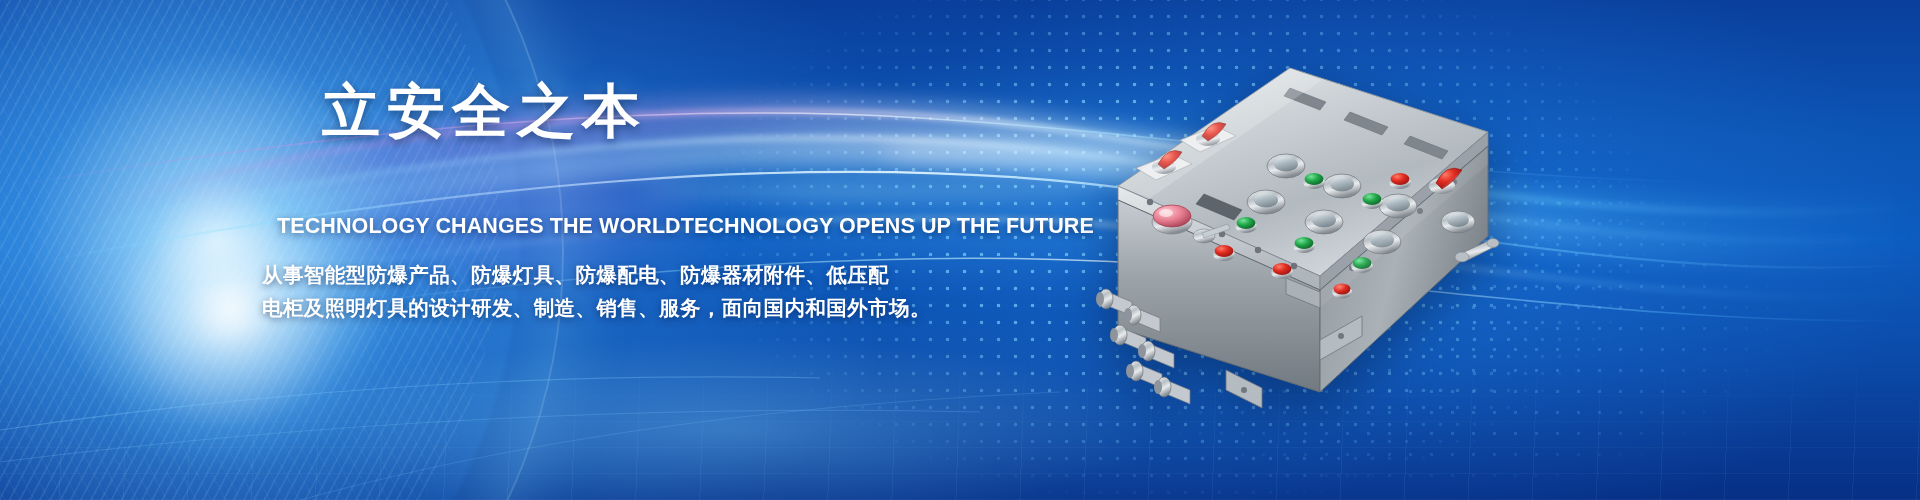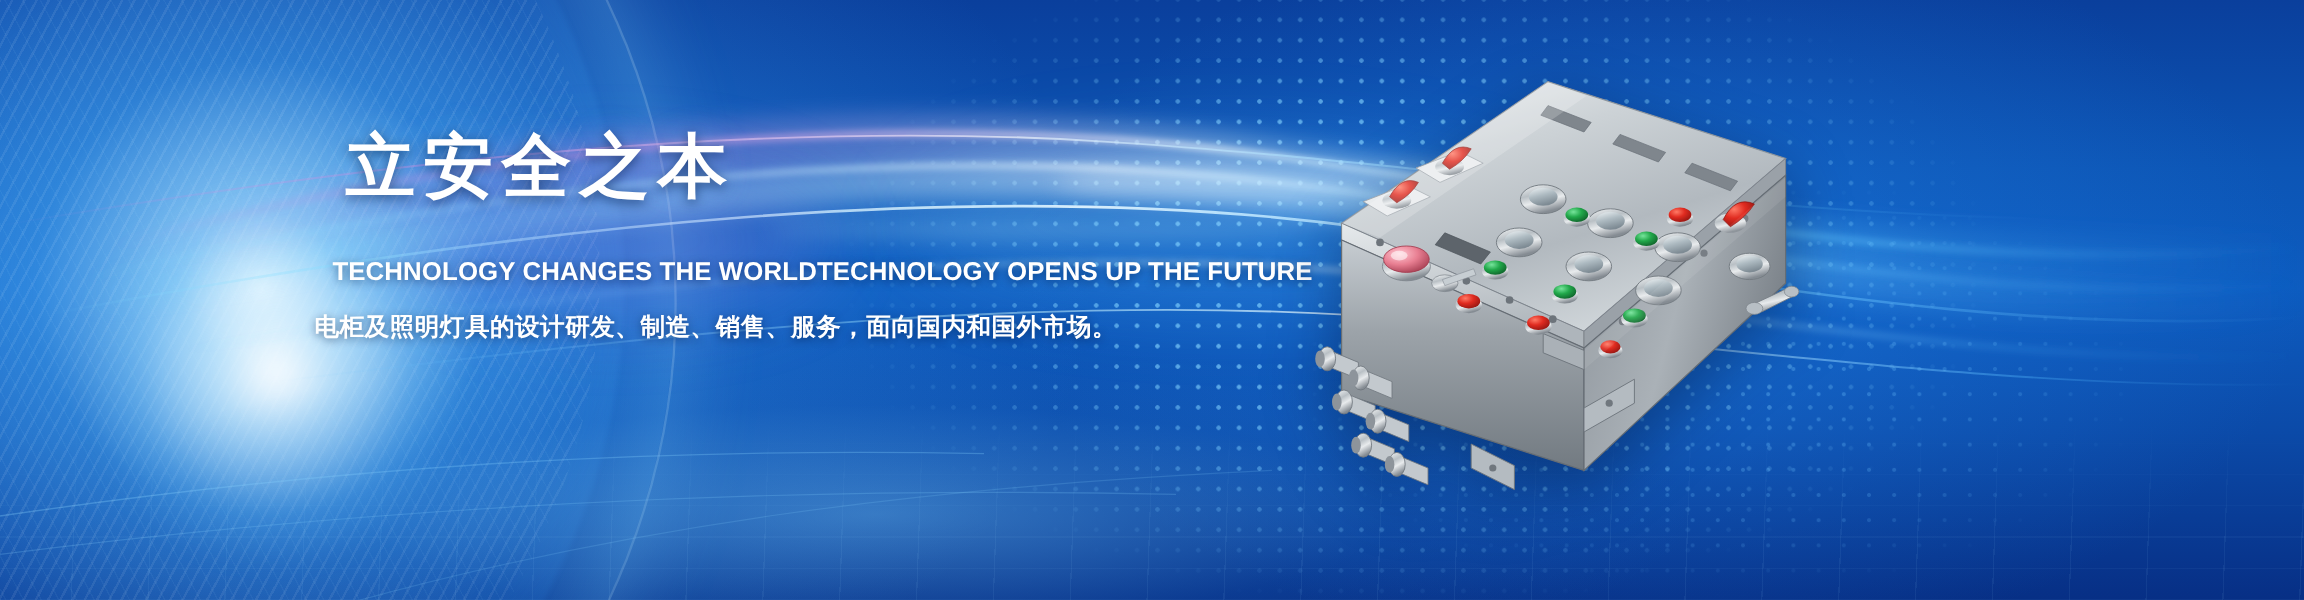--- a/index.html
+++ b/index.html
@@ -84,35 +84,35 @@
     opacity:.7;
   }
 
   
   .text-block{position:absolute;left:0;top:0;width:960px;height:500px;}
   .headline{
     position:absolute;color:#ffffff;font-weight:bold;letter-spacing:7px;
     text-shadow:0 3px 10px rgba(0,25,70,.62), 0 0 26px rgba(120,200,255,.42);
     white-space:nowrap;font-size:58px;line-height:1;
   }
-  #h1{left:288px;top:82px;margin-top:28px;}
+  #h1{left:322px;top:82px;}
   #h2{left:533px;top:146px;}
   .tagline{
     position:absolute;left:277px;top:214px;color:#ffffff;font-size:21.5px;font-weight:bold;
     letter-spacing:.1px;white-space:nowrap;
     text-shadow:0 2px 7px rgba(0,25,70,.55);
     text-align:center;
   }
   .desc{
     position:absolute;left:262px;top:258px;width:660px;color:#ffffff;
     font-size:20.5px;line-height:33px;font-weight:bold;letter-spacing:.4px;
     text-shadow:0 2px 7px rgba(0,25,70,.55);
   }
   .desc div{white-space:nowrap;}
-  .desc .l2{padding-left:0px;font-family:Liberation Mono, monospace;}
+  .desc .l2{padding-left:0px;}
 
   
   .product{position:absolute;left:990px;top:40px;width:560px;height:400px;}
   .product svg{position:absolute;left:0;top:0;filter:drop-shadow(0 16px 26px rgba(0,20,60,.45));}
 </style>
 </head>
 <body>
 
 <div id="banner">
 
@@ -178,20 +178,21 @@
   <div class="haze" style="left:330px;top:140px;width:360px;height:120px;background:rgba(196,120,220,.20);"></div>
   <div class="haze" style="left:760px;top:120px;width:520px;height:130px;background:rgba(110,200,255,.22);"></div>
 
   <div class="horizon"></div>
   <div class="grid-floor"></div>
 
   <div class="text-block">
     <div class="headline" id="h1">立安全之本</div>
     <div class="tagline">TECHNOLOGY CHANGES THE WORLDTECHNOLOGY OPENS UP THE FUTURE</div>
     <div class="desc">
+      <div class="l1">从事智能型防爆产品、防爆灯具、防爆配电、防爆器材附件、低压配</div>
       <div class="l2">电柜及照明灯具的设计研发、制造、销售、服务，面向国内和国外市场。</div>
     </div>
   </div>
 
   <div class="product">
     <svg width="560" height="400" viewBox="0 0 560 400">
       <defs>
         <linearGradient id="topface" x1="0" y1="0" x2="0.55" y2="1">
           <stop offset="0%" stop-color="#eef1f3"></stop>
           <stop offset="35%" stop-color="#ccd2d6"></stop>

